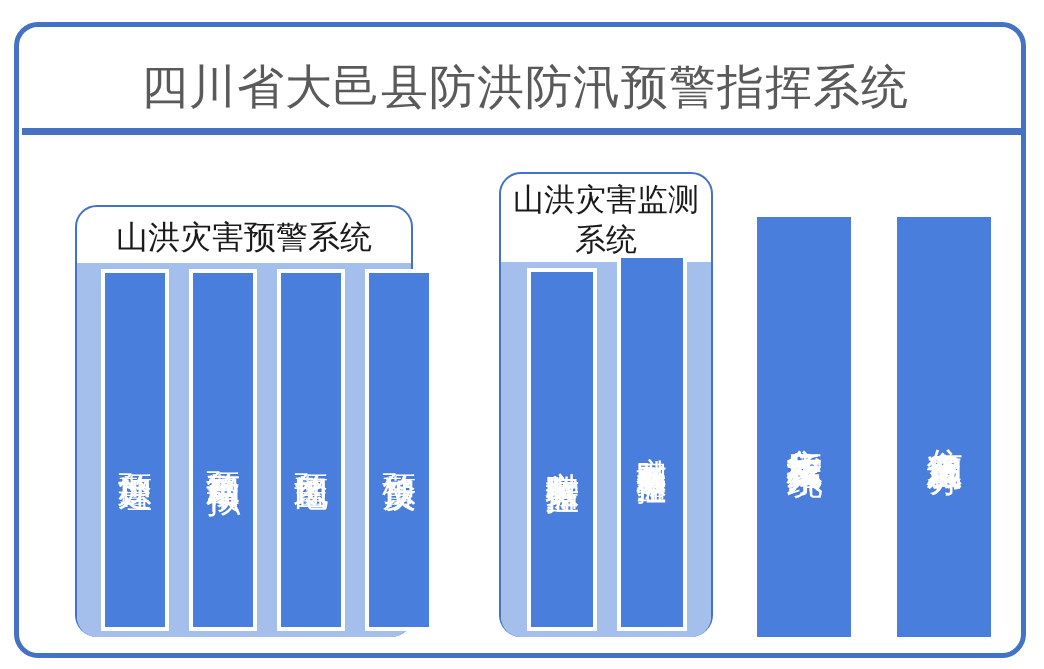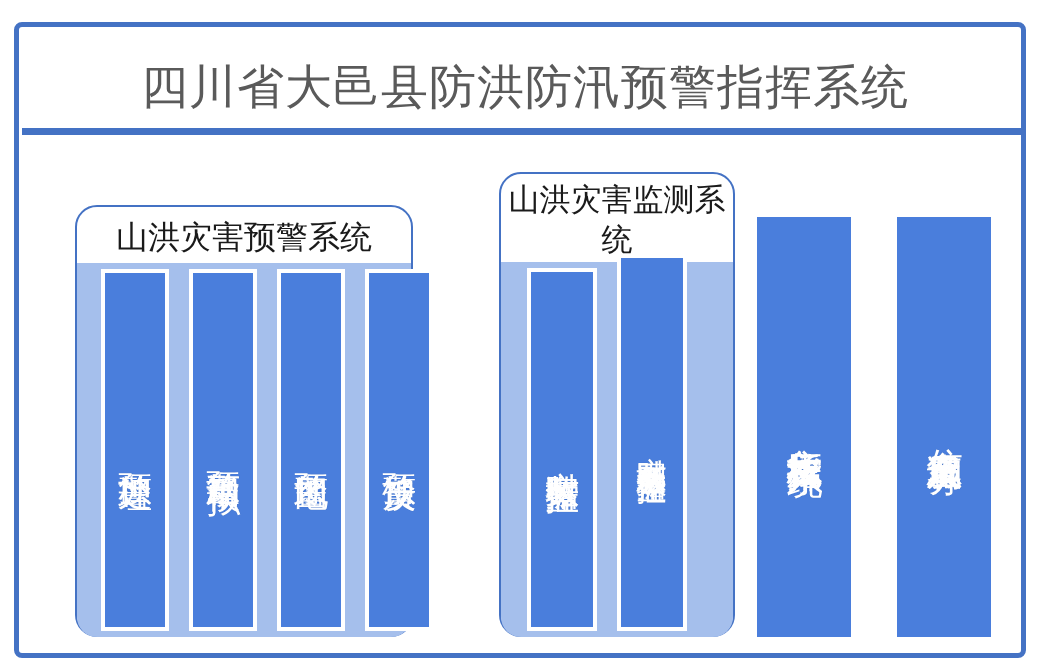--- a/index.html
+++ b/index.html
@@ -18,21 +18,21 @@
   }
 
   
   .outer-frame {
     position: absolute;
     left: 14px;
     top: 22px;
     width: 1012px;
     height: 636px;
     border: 5px solid #4472C4;
-    border-radius: 8px;
+    border-radius: 24px;
     box-sizing: border-box;
     background: #ffffff;
   }
 
   
   .header-title {
     position: absolute;
     left: 20px;
     top: 30px;
     width: 972px;
@@ -112,21 +112,21 @@
     font-family: "Liberation Serif", "DejaVu Serif", serif;
     text-shadow: 0 0 1px rgba(0,0,0,0.15);
   }
 
   
   #panel-warning { left: 56px; top: 178px; width: 338px; height: 432px; }
   #panel-warning .panel-title { top: 8px; font-size: 32px; line-height: 44px; }
   #panel-warning .panel-body { top: 56px; height: 374px; }
 
   
-  #panel-monitor { left: 480px; top: 145px; width: 236px; height: 465px; }
+  #panel-monitor { left: 480px; top: 145px; width: 214px; height: 465px; }
   #panel-monitor .panel-title { top: 6px; font-size: 31px; line-height: 40px; white-space: normal; padding: 0 6px; box-sizing: border-box; }
   #panel-monitor .panel-body { top: 88px; height: 375px; }
 
   
   #col-emergency { left: 738px; top: 190px; width: 94px; height: 420px; }
   #col-infoservice { left: 878px; top: 190px; width: 94px; height: 420px; }
 </style>
 </head>
 <body>
 

